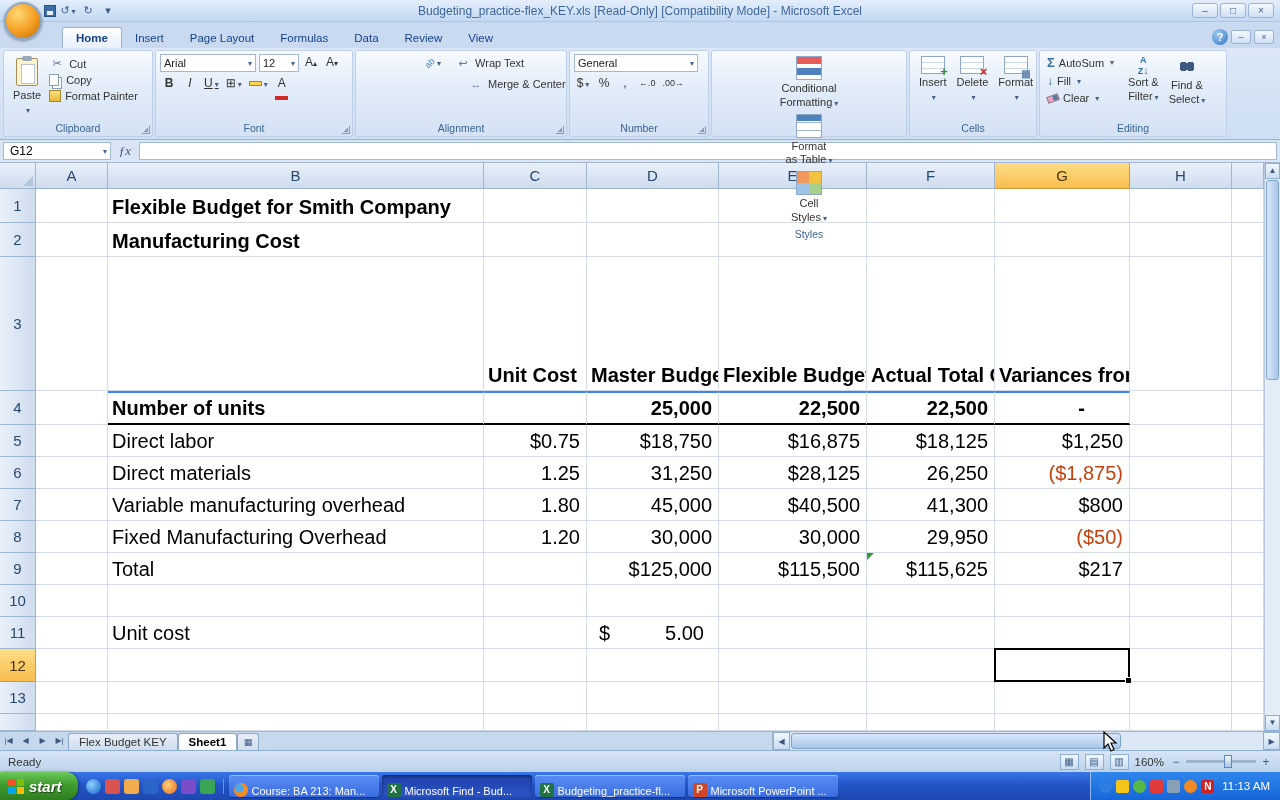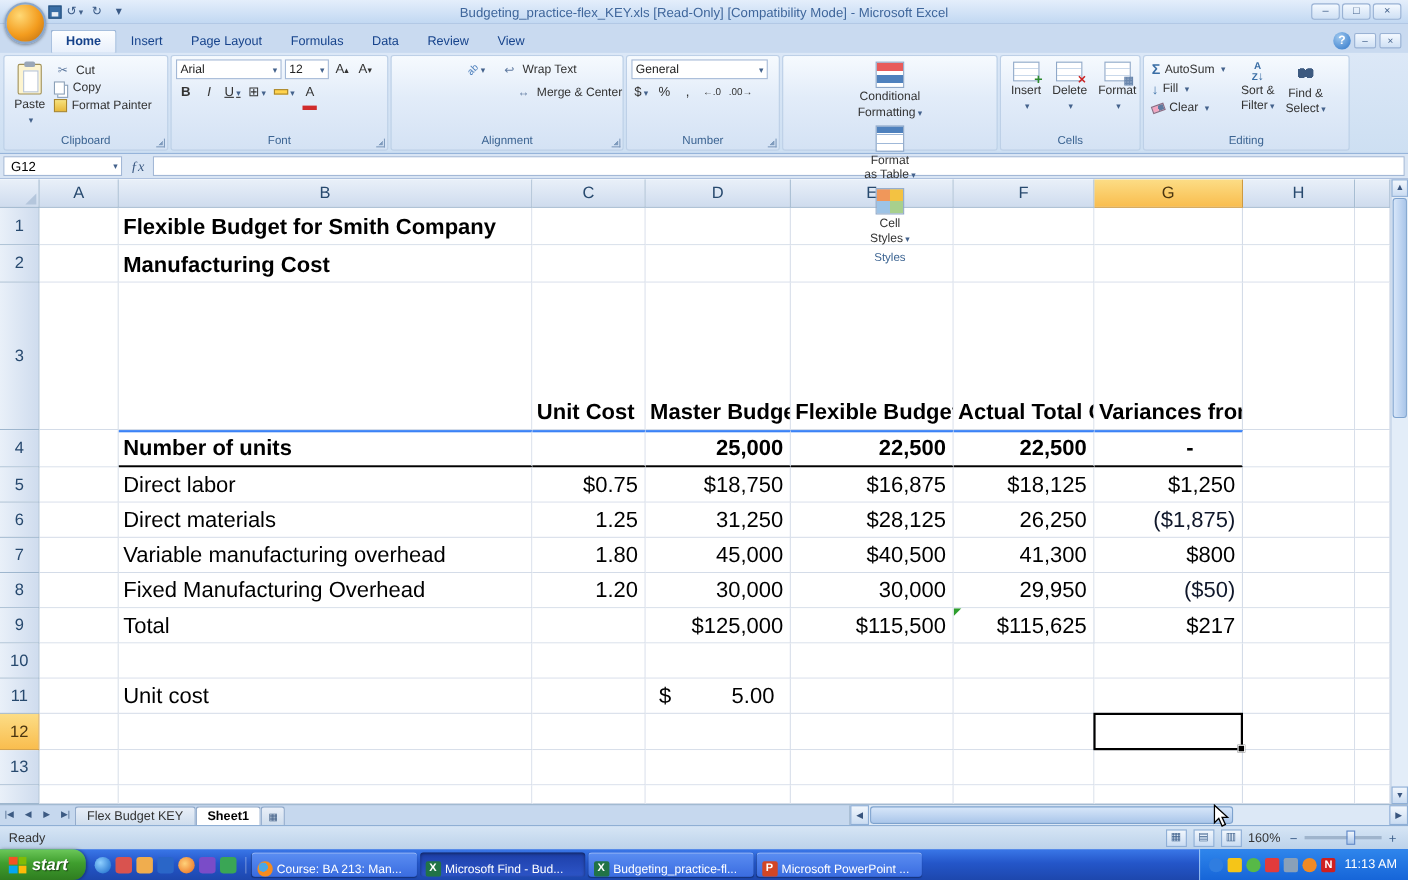--- a/index.html
+++ b/index.html
@@ -13,21 +13,21 @@
   .save-ico { width:12px; height:12px; background:#3a6ea5; border:1px solid #27517e; position:relative; display:inline-block; }
   .save-ico::after { content:""; position:absolute; left:2px; top:5px; right:2px; bottom:1px; background:#e8eef6; }
   .title-text { position:absolute; left:0; right:0; text-align:center; font-size:12px; color:#3f669b; }
   .winbtns { margin-left:auto; display:flex; gap:2px; padding-right:6px; z-index:2; }
   .winbtn { width:26px; height:15px; border:1px solid #9ab2d4; border-radius:3px; background:linear-gradient(#f4f9ff,#cfe0f4); color:#44628c; font-size:10px; line-height:13px; text-align:center; }
 
   
   .tabrow { height:26px; background:#c9daf0; display:flex; align-items:flex-end; padding-left:46px; position:relative; }
   .office-btn { position:absolute; left:4px; top:-20px; width:38px; height:38px; border-radius:50%; background:radial-gradient(circle at 35% 30%,#ffd976,#f39c1e 55%,#b96a10); border:2px solid #8aa7cc; box-shadow:0 1px 3px rgba(0,0,0,.4); z-index:5; }
   .rtab { padding:4px 13px 4px; font-size:11.5px; color:#15428b; }
-  .rtab.active { background:linear-gradient(#fdfeff,#e7effb); border:1px solid #99b4d6; border-bottom:none; border-radius:3px 3px 0 0; font-weight:bold; }
+  .rtab.active { background:linear-gradient(#fdfeff,#e7effb); border:1px solid #99b4d6; border-bottom:none; border-radius:3px 3px 0 0; font-weight:bold;margin-left:16px; }
   .tabrow-right { margin-left:auto; display:flex; align-items:center; gap:3px; padding:0 6px 3px 0; }
   .help-btn { width:16px; height:16px; border-radius:50%; background:radial-gradient(circle at 35% 30%,#9ec8ef,#2e75c8); color:#fff; font-size:11px; font-weight:bold; text-align:center; line-height:16px; }
   .wb-btn { width:20px; height:14px; border:1px solid #9ab2d4; border-radius:2px; background:linear-gradient(#f4f9ff,#cfe0f4); color:#44628c; font-size:9px; line-height:12px; text-align:center; }
 
   
   .ribbon { height:92px; background:linear-gradient(#dce8f7,#cddff2); border-bottom:1px solid #96b4da; display:flex; padding:1px 2px; }
   .rg { position:relative; display:flex; flex-direction:column; background:linear-gradient(#f6fafe,#e2ecf9 45%,#d4e2f4); border:1px solid #bdd0e7; border-radius:3px; margin:1px; }
   .rg-body { flex:1; display:flex; padding:3px 4px 0; }
   .rg-label { height:15px; font-size:10.5px; color:#3c6492; text-align:center; line-height:14px; }
   .dlg { position:absolute; right:2px; bottom:2px; width:8px; height:8px; border-right:1px solid #7f9bbd; border-bottom:1px solid #7f9bbd; }
@@ -81,21 +81,21 @@
   table.grid { border-collapse:separate; border-spacing:0; table-layout:fixed; width:1264px; }
   .grid th, .grid td { overflow:hidden; }
   .grid td { border-right:1px solid #d4dce8; border-bottom:1px solid #d4dce8; font-size:20px; vertical-align:bottom; padding:0 6px 3px 4px; white-space:nowrap; background:#fff; }
   .colhdr th { background:linear-gradient(#e9f0f9,#cfdcee); border-right:1px solid #9eb6ce; border-bottom:1px solid #9eb6ce; font-size:15px; font-weight:normal; color:#27496e; text-align:center; }
   th.corner { position:relative; background:linear-gradient(#e9f0f9,#cfdcee); }
   th.corner::after { content:""; position:absolute; right:2px; bottom:2px; border-left:10px solid transparent; border-bottom:10px solid #b4c6dc; }
   th.rowhdr { background:linear-gradient(90deg,#e9f0f9,#cfdcee); border-right:1px solid #9eb6ce; border-bottom:1px solid #9eb6ce; font-size:15px; font-weight:normal; color:#27496e; text-align:center; vertical-align:middle; }
   th.selhdr { background:linear-gradient(#fcdd86,#f9bd4e); border-color:#cf9a3f; color:#4a3510; }
   .bold { font-weight:bold; }
   .num { text-align:right; }
-  .red { color:#0f172a; }
+  .red { color:#c2410c; }
   .wrapcell { white-space:pre-line; line-height:1.16; font-weight:bold; padding-bottom:4px; }
   td.bt { border-top:2px solid #3b82f6; }
   td.bb { border-bottom:2px solid #000; }
   td.acct { padding:0; }
   .acct-in { display:flex; justify-content:space-between; padding:0 14px 3px 12px; }
   td.selcell { position:relative; overflow:visible; }
   .sel-outline { position:absolute; top:-1px; left:-1px; right:-1px; bottom:-1px; border:2px solid #000; }
   .sel-outline::after { content:""; position:absolute; right:-4px; bottom:-4px; width:5px; height:5px; background:#000; border:1px solid #fff; }
   td.flagged { position:relative; }
   .green-tri { position:absolute; top:0; left:0; width:0; height:0; border-top:7px solid #2e9e2e; border-right:7px solid transparent; }

